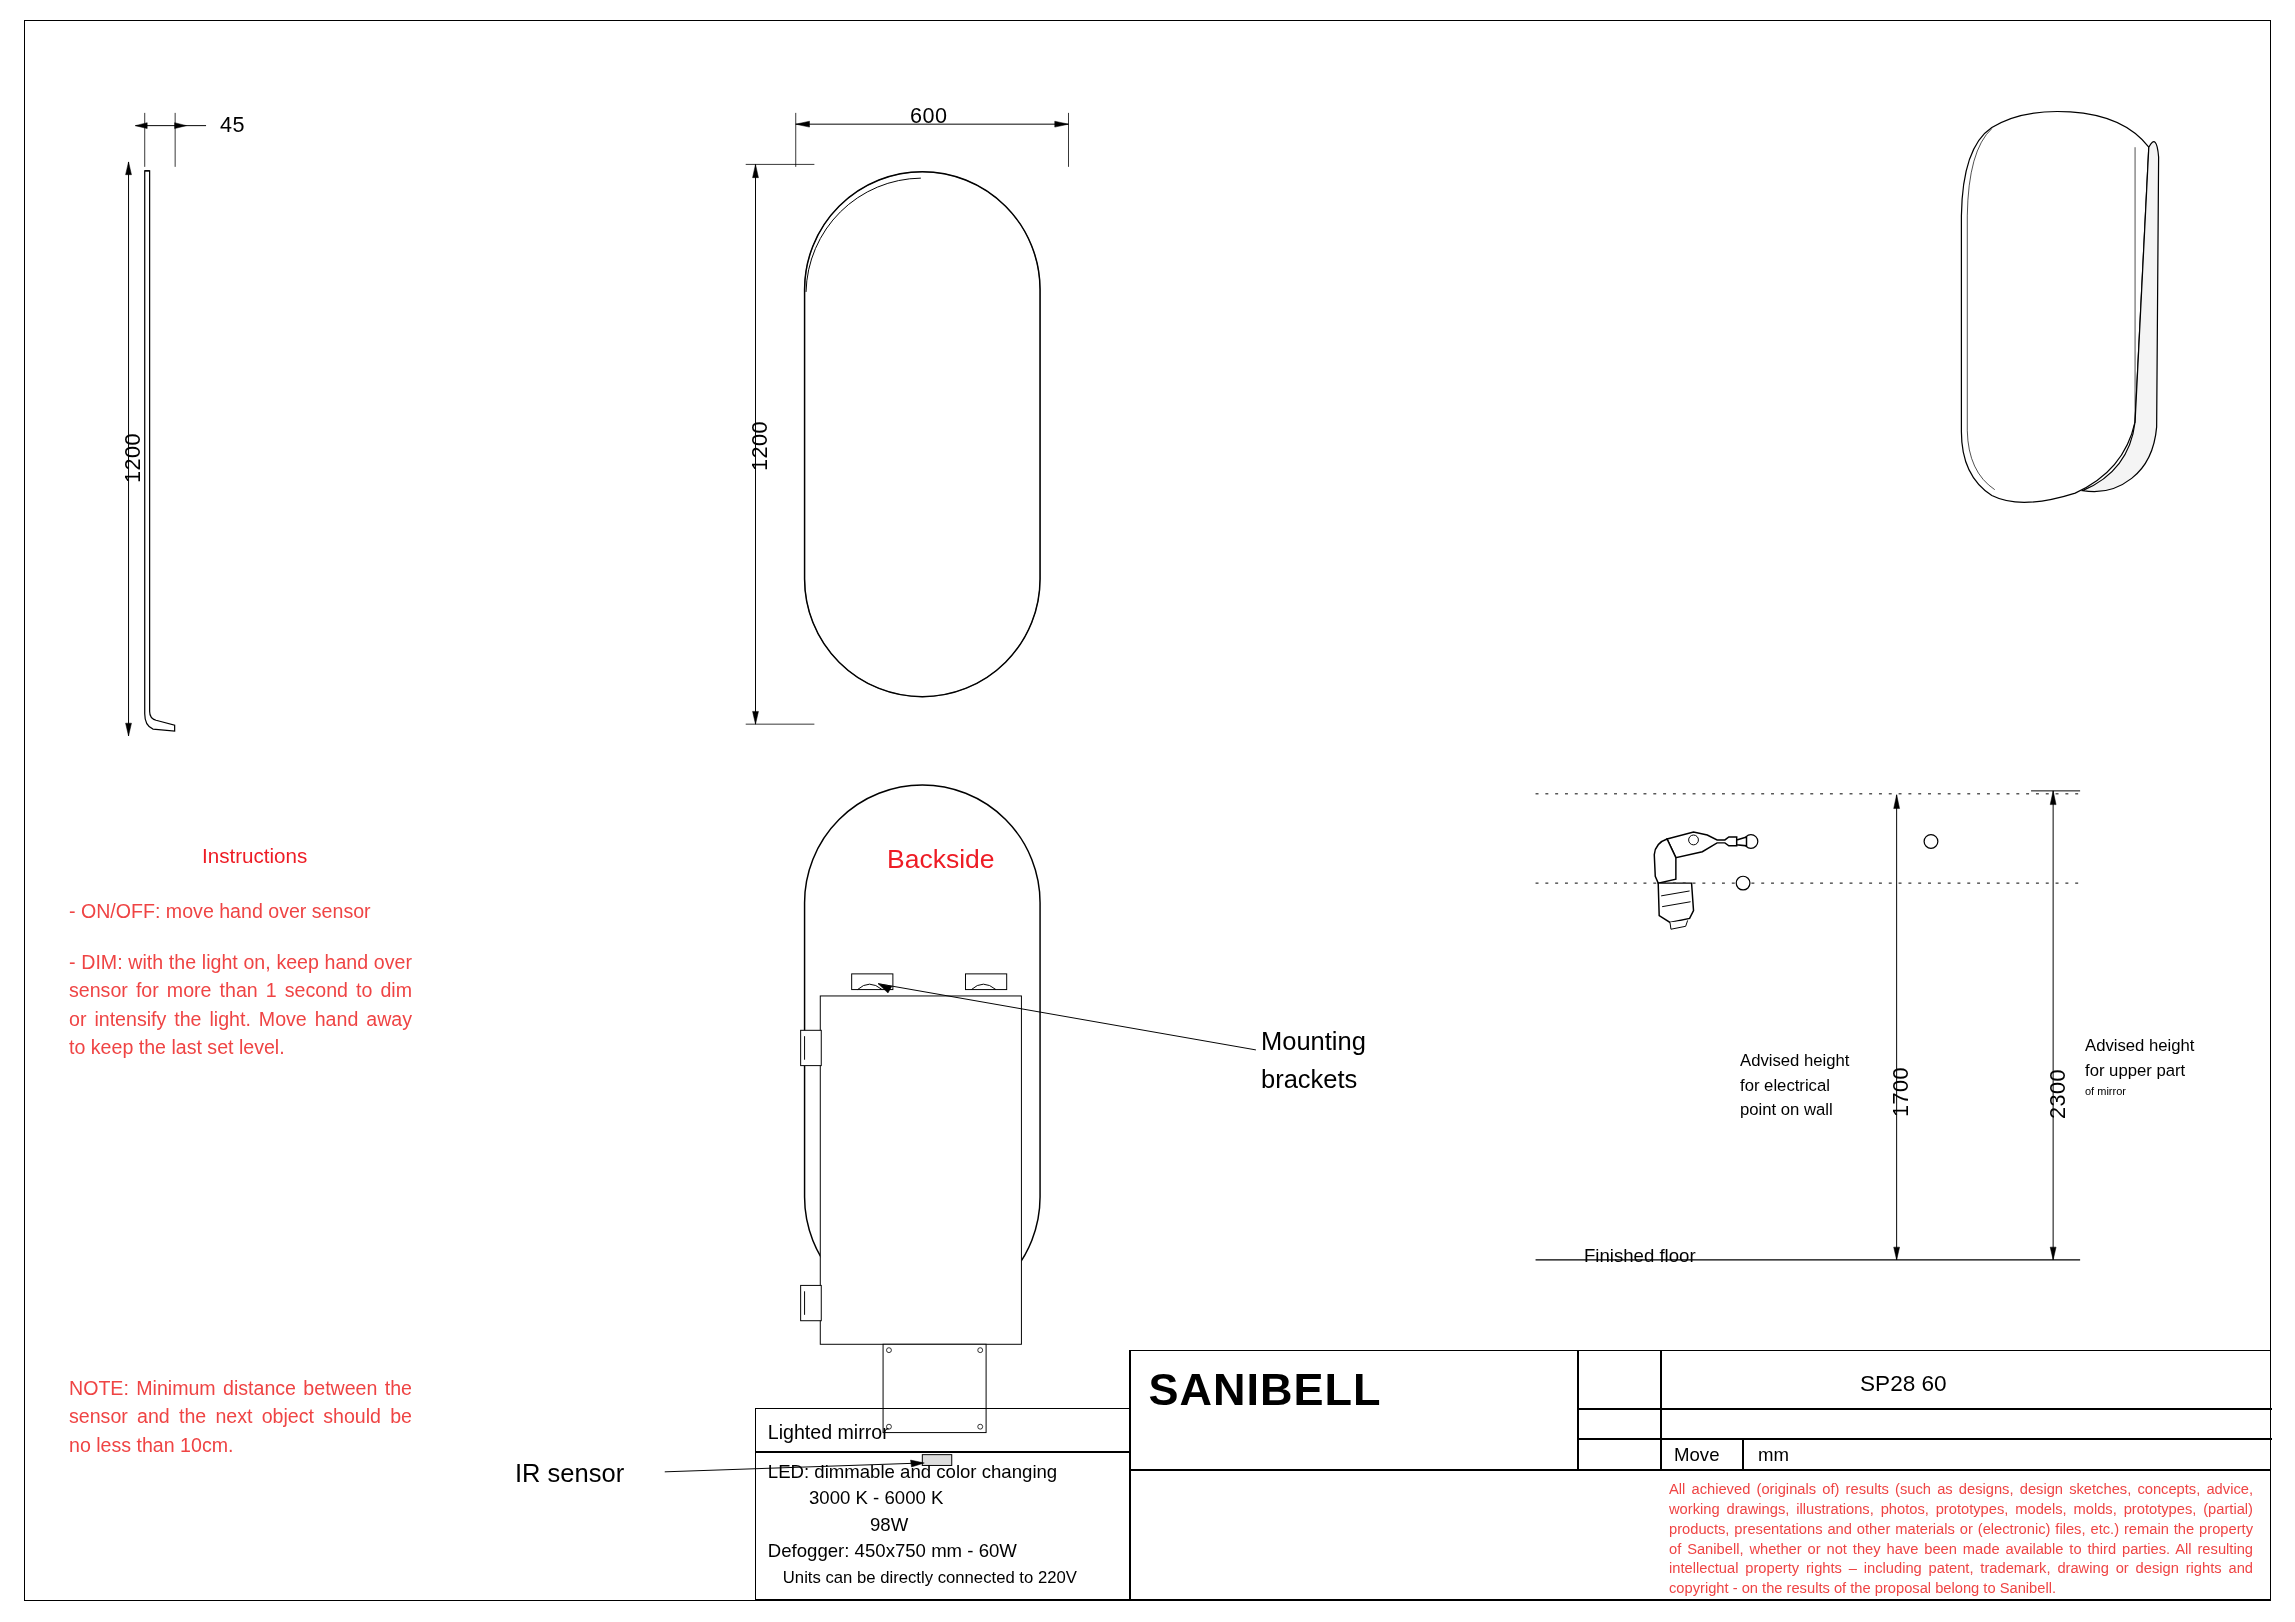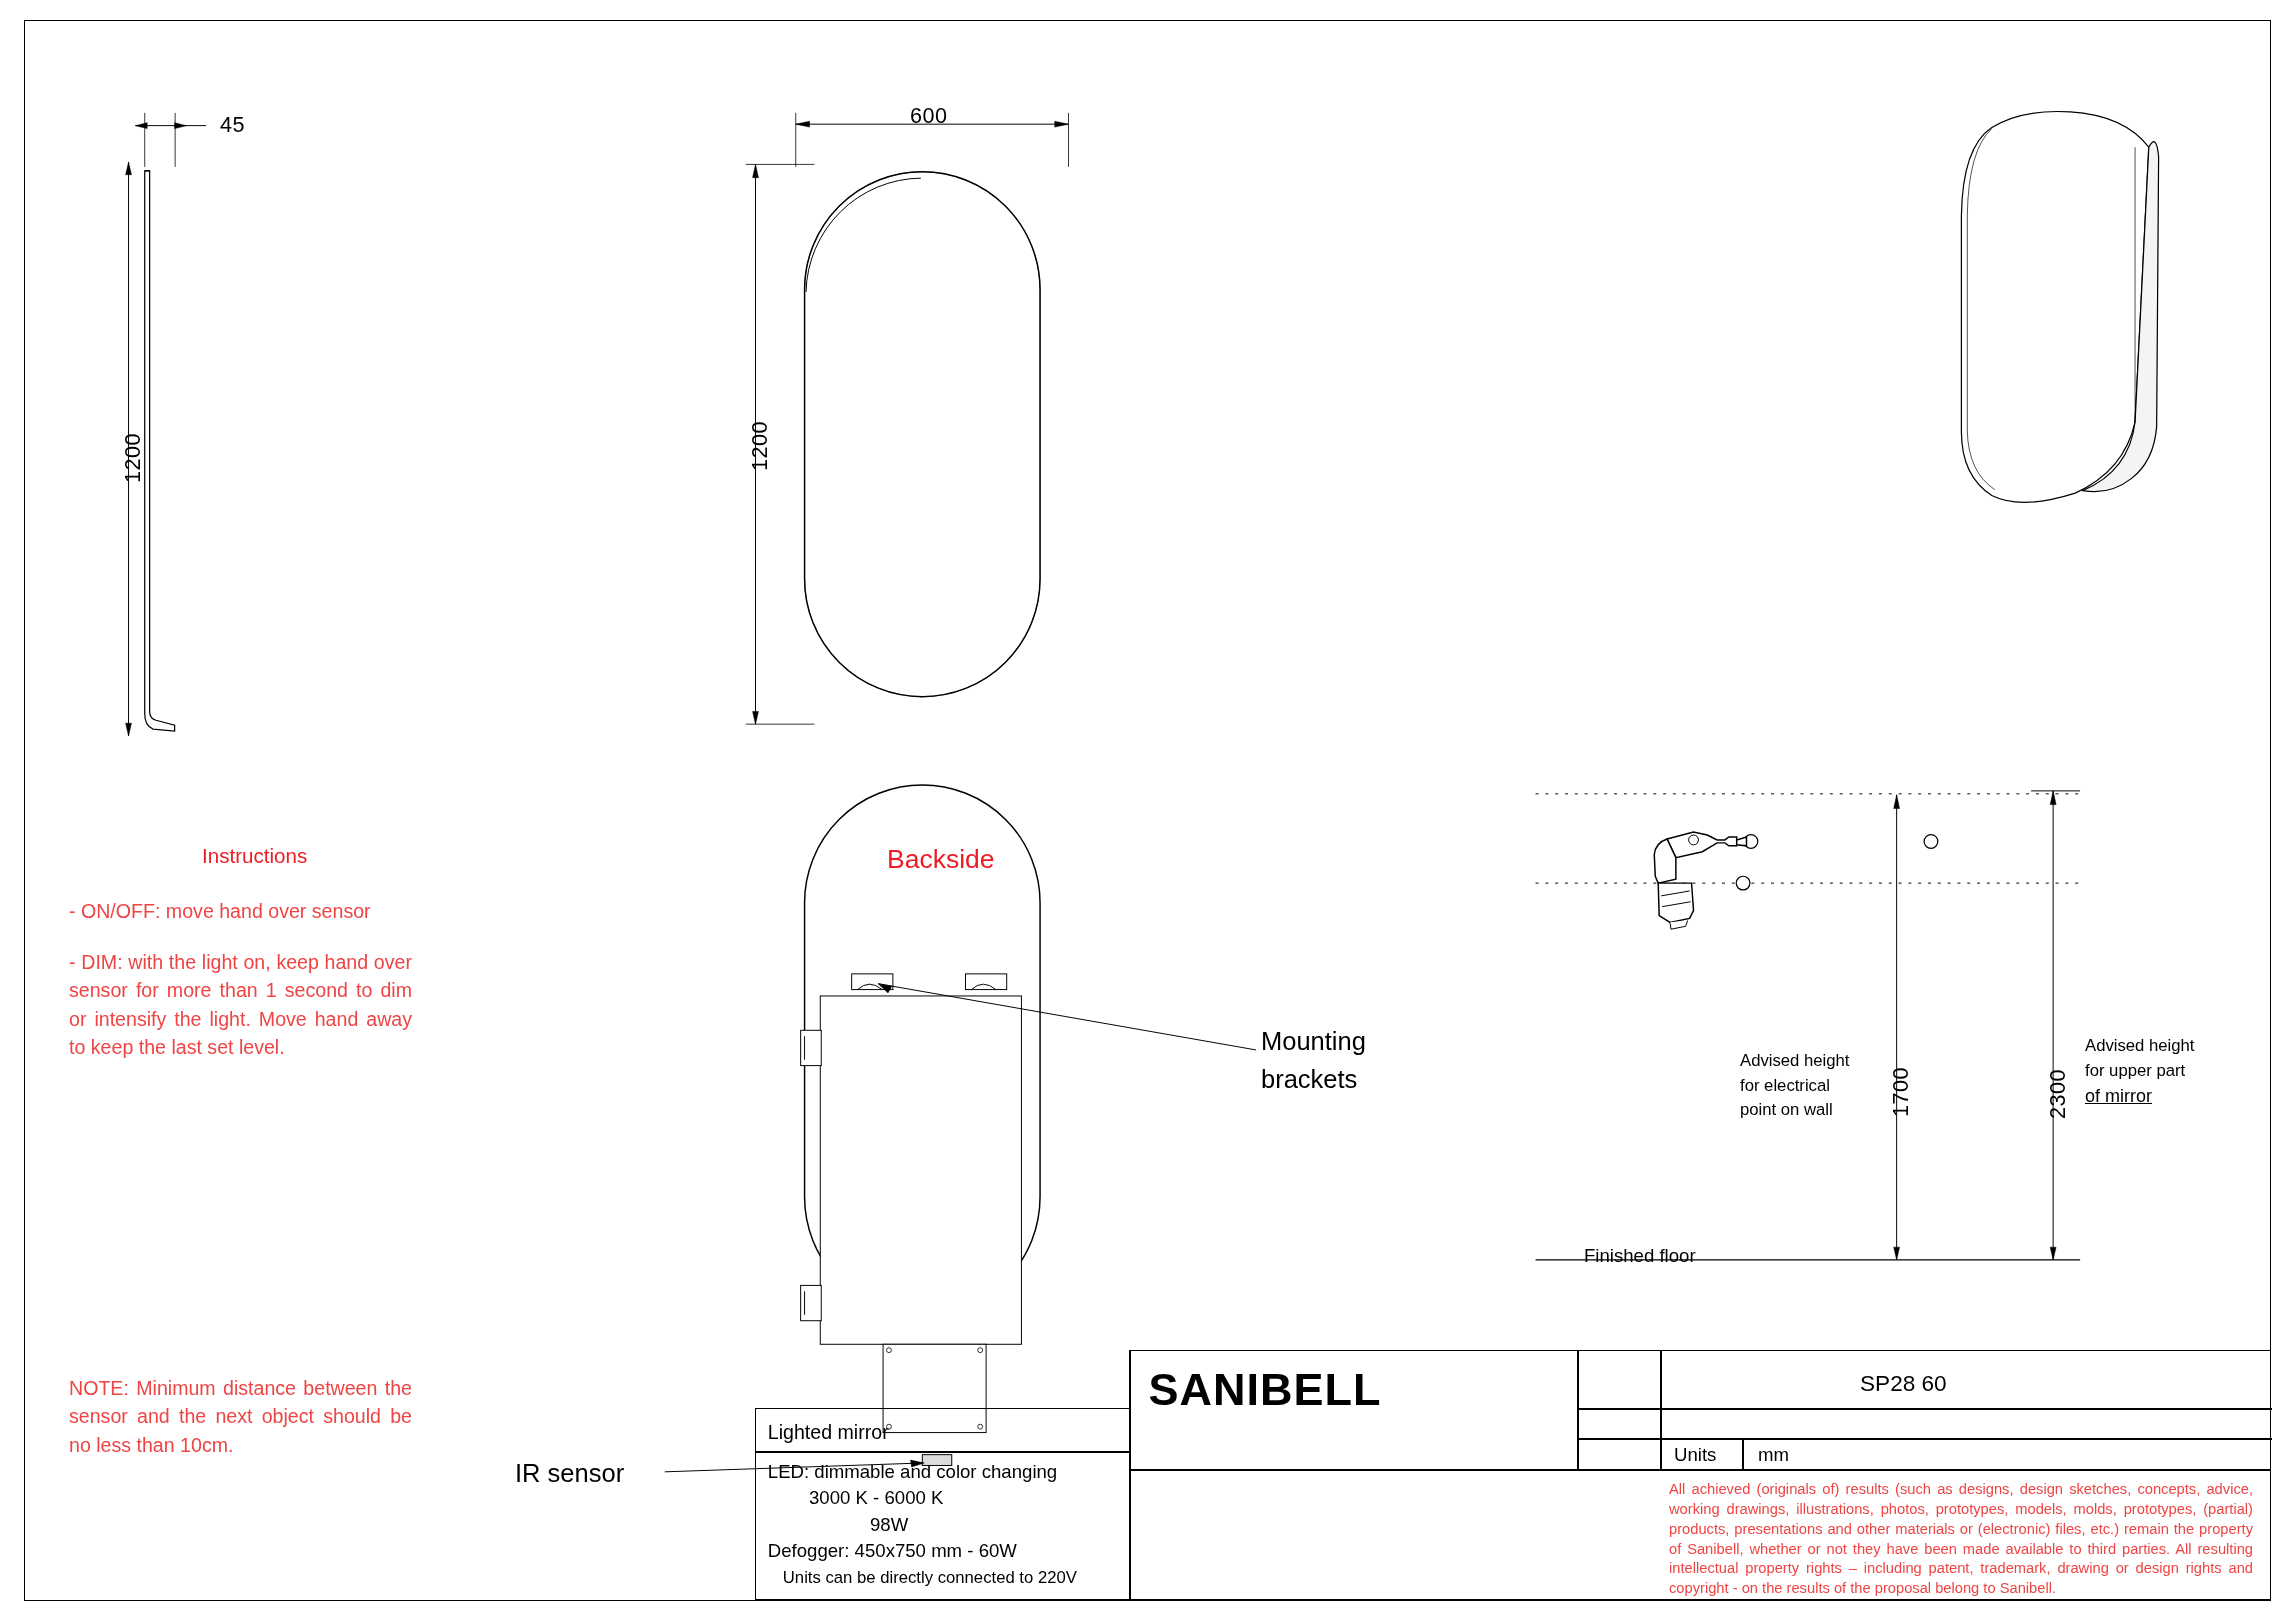--- a/index.html
+++ b/index.html
@@ -215,21 +215,21 @@
   <div class="txt" style="left:1584px; top:1244px; font-size:18.6px;">Finished floor</div>
   <div class="txt dim-txt rot90" style="left:1888px; top:1117px;">1700</div>
   <div class="txt dim-txt rot90" style="left:2045px; top:1119px;">2300</div>
 
   <div class="txt tiny" style="left:1740px; top:1050px; font-size:16.7px;">Advised height</div>
   <div class="txt tiny" style="left:1740px; top:1075px; font-size:16.7px;">for electrical</div>
   <div class="txt tiny" style="left:1740px; top:1099px; font-size:16.7px;">point on wall</div>
 
   <div class="txt tiny" style="left:2085px; top:1035px; font-size:16.7px;">Advised height</div>
   <div class="txt tiny" style="left:2085px; top:1060px; font-size:16.7px;">for upper part</div>
-  <div class="txt tiny" style="left:2085px; top:1084px; font-size:18px;text-decoration:underline;">of mirror</div>
+  <div class="txt tiny" style="left:2085px; top:1084px; font-size:11px;">of mirror</div>
 
   <div class="txt red" style="left:187px; top:843px; font-size:20.6px;">Instructions</div>
 
   <div class="para" style="left:69px; top:897px; width:343px;">- ON/OFF: move hand over sensor</div>
   <div class="para" style="left:69px; top:948px; width:343px;">- DIM: with the light on, keep hand over sensor for more than 1 second to dim or intensify the light. Move hand away to keep the last set level.</div>
   <div class="para" style="left:69px; top:1374px; width:343px;">NOTE: Minimum distance between the sensor and the next object should be no less than 10cm.</div>
 
   <div class="abs" style="left:1129px; top:1350px; width:1142px; height:250px;">
 
     <div class="abs" style="left:0; top:0; width:1142px; height:250px; box-sizing:border-box; border:1.5px solid #000;"></div>
@@ -242,21 +242,21 @@
     <div class="tb-line hl" style="left:448px; top:58px; width:695px; height:1.5px;"></div>
     <div class="tb-line hl" style="left:448px; top:88px; width:695px; height:1.5px;"></div>
     <div class="tb-line vl" style="left:613px; top:88px; width:1.5px; height:31px;"></div>
 
     <div class="brandbox" style="left:19.6px; top:13.7px; font-size:45px;">
       <span class="brand-sani">SANI</span><span class="brand-bell">BELL</span>
     </div>
 
     <div class="tb-txt" style="left:731px; top:20.6px; font-size:22.6px;">SP28 60</div>
 
-    <div class="tb-txt" style="left:545px; top:94px; font-size:18.6px;">Units</div>
+    <div class="tb-txt" style="left:545px; top:94px; font-size:18.6px;">Move</div>
     <div class="tb-txt" style="left:629px; top:94px; font-size:18.6px;">mm</div>
 
     <div class="para tiny" style="left:540px; top:130px; width:584px; font-size:14.7px;">All achieved (originals of) results (such as designs, design sketches, concepts, advice, working drawings, illustrations, photos, prototypes, models, molds, prototypes, (partial) products, presentations and other materials or (electronic) files, etc.) remain the property of Sanibell, whether or not they have been made available to third parties. All resulting intellectual property rights – including patent, trademark, drawing or design rights and copyright - on the results of the proposal belong to Sanibell.</div>
   </div>
 
   <div class="abs" style="left:755px; top:1408px; width:375px; height:192px;">
     <div class="abs" style="left:0; top:0; width:375px; height:192px; box-sizing:border-box; border:1.5px solid #000; border-right:none;"></div>
     <div class="tb-line hl" style="left:0; top:43px; width:375px; height:1.5px;"></div>
     <div class="tb-txt" style="left:12.8px; top:12.8px; font-size:19.6px;">Lighted mirror</div>
     <div class="tb-txt" style="left:12.8px; top:53px; font-size:18.6px;">LED: dimmable and color changing</div>

